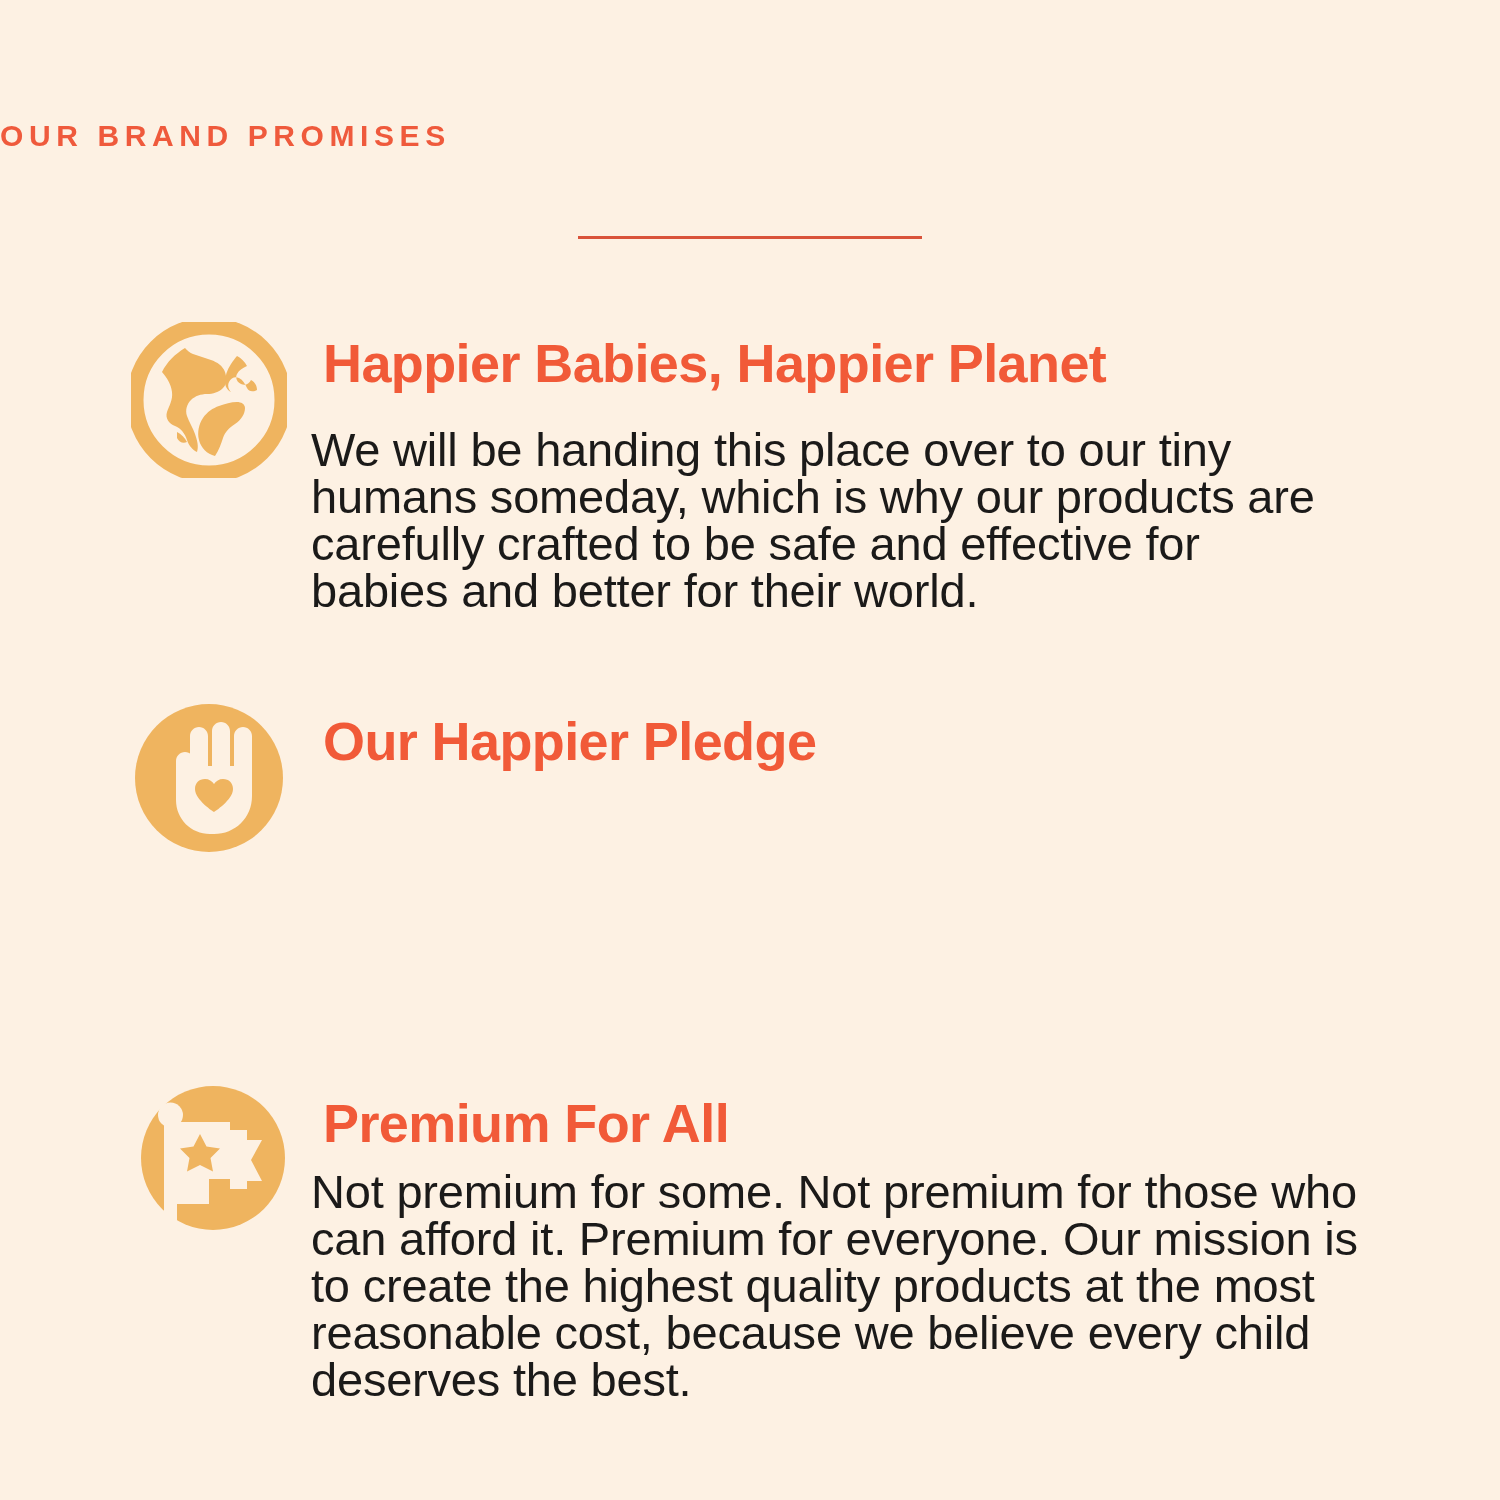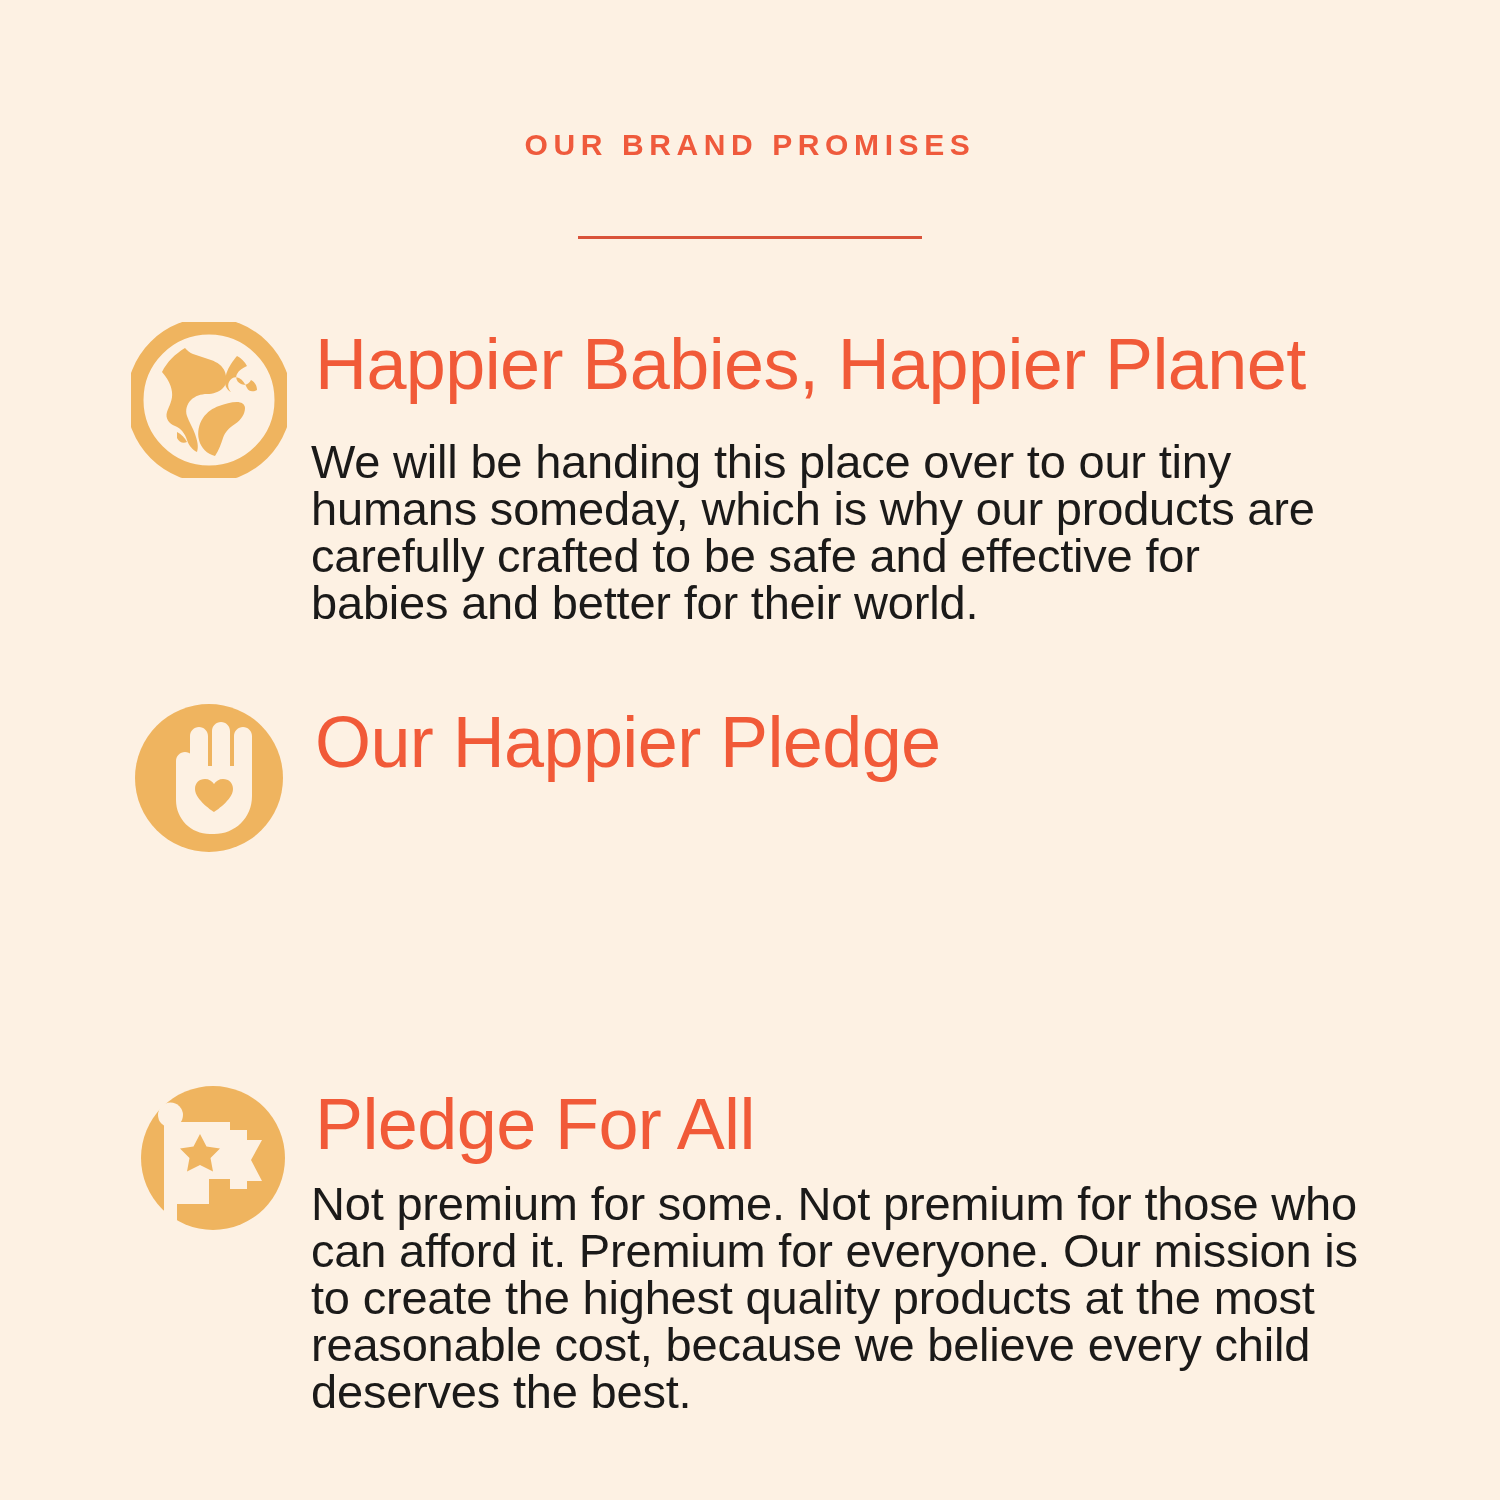--- a/index.html
+++ b/index.html
@@ -19,24 +19,24 @@
     position: relative;
     width: 1500px;
     height: 1500px;
     background: #FDF1E3;
     box-sizing: border-box;
   }
 
   
   .eyebrow-wrap {
     position: absolute;
-    top: 130px;
+    top: 121px;
     left: 0;
     width: 1500px;
-    text-align: center;
+    text-align: left;
   }
 
   .eyebrow {
     display: inline-block;
     color: #EF5A3C;
     font-family: "Liberation Sans", sans-serif;
     font-weight: bold;
     font-size: 30px;
     letter-spacing: 5.6px;
     line-height: 1;
@@ -77,25 +77,25 @@
   }
 
   .text-col {
     position: absolute;
     left: 311px;
     top: 0;
     width: 1062px;
   }
 
   .promise-title {
-    margin: 4px;
+    margin: 12px;
     color: #F15A38;
     font-family: "Liberation Sans", sans-serif;
-    font-weight: normal;
-    font-size: 72px;
+    font-weight: bold;
+    font-size: 54px;
     line-height: 1.08;
     letter-spacing: -0.6px;
     white-space: nowrap;
   }
 
   .promise-body {
     margin: 0;
     color: #1B1A19;
     font-family: "Liberation Sans", sans-serif;
     font-weight: normal;
@@ -154,18 +154,18 @@
       <svg class="icon-svg" viewBox="0 0 156 156">
         <circle cx="82" cy="76" r="72" fill="#EFB45F"></circle>
         <rect x="33" y="30" width="13" height="118" rx="6" fill="#FDF1E3"></rect>
         <circle cx="39.5" cy="33" width="22" r="12.5" fill="#FDF1E3"></circle>
         <path d="M46 40 L99 40 L99 48 L116 48 L116 58 L131 58 L120 78 L131 99 L116 99 L116 107 L99 107 L99 97 L46 97 Z" fill="#FDF1E3"></path>
         <path d="M46 97 L78 97 L78 122 L46 122 Z" fill="#FDF1E3"></path>
         <path d="M69 52 L75.5 64.5 L89 66.5 L79.5 76 L82 89.5 L69 83 L56 89.5 L58.5 76 L49 66.5 L62.5 64.5 Z" fill="#EFB45F"></path>
       </svg>
     </div>
     <div class="text-col">
-      <h2 class="promise-title">Pledge For All</h2>
+      <h2 class="promise-title">Premium For All</h2>
       <p class="promise-body">Not premium for some. Not premium for those who can afford it. Premium for everyone. Our mission is to create the highest quality products at the most reasonable cost, because we believe every child deserves the best.</p>
     </div>
   </div>
 
 </div>
 
 </body></html>

